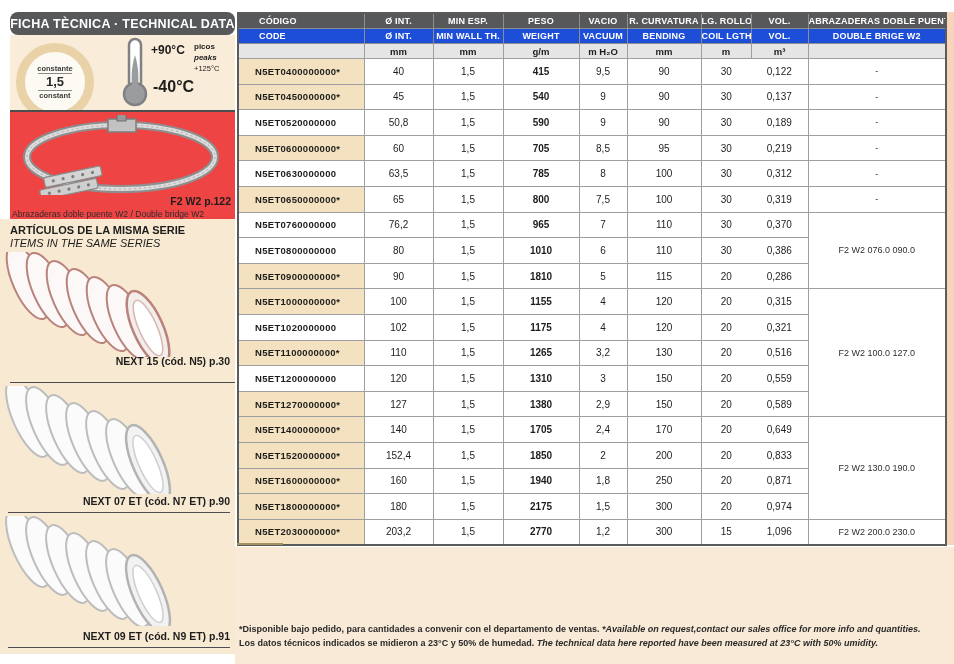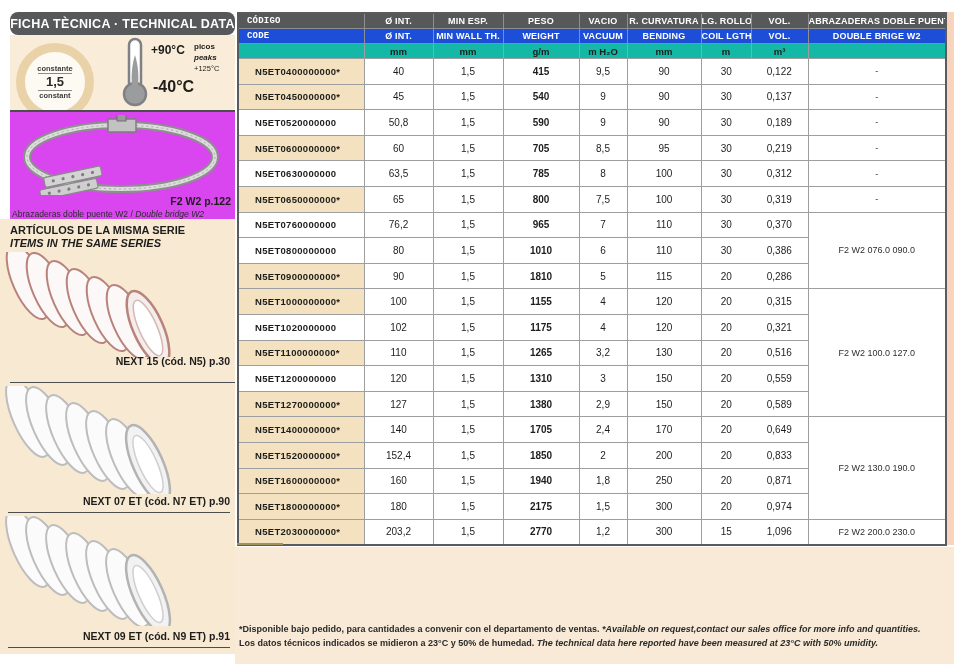--- a/index.html
+++ b/index.html
@@ -24,38 +24,38 @@
   .badge .b-small { font-size:7.5px; font-weight:bold; color:#3c3c3c; }
   .badge .b-val { font-size:13px; font-weight:bold; color:#2b2b2b;
     border-top:1px solid #8a8a8a; border-bottom:1px solid #8a8a8a; padding:0 8px; line-height:1.25; }
   .thermo { position:absolute; left:112px; top:2px; }
   .t-max { position:absolute; left:141px; top:8px; font-size:12px; font-weight:bold; color:#1d1d1b; }
   .t-min { position:absolute; left:143px; top:43px; font-size:16px; font-weight:bold; color:#1d1d1b; }
   .t-peaks { position:absolute; left:184px; top:7px; font-size:8px; font-weight:bold; color:#1d1d1b; line-height:1.35; }
   .t-peaks .it { font-style:italic; }
   .t-peaks .pv { font-weight:normal; font-size:7.5px; }
   .divider { position:absolute; height:2px; background:#4c4d4f; }
-  .clamp-section { position:absolute; left:10px; top:112px; width:225px; height:149px; background:#d946ef; }
+  .clamp-section { position:absolute; left:10px; top:112px; width:225px; height:149px; background:#ef4444; }
   .clamp-ref { position:absolute; right:4px; top:83px; font-size:10.5px; font-weight:bold; color:#1d1d1b; }
   .clamp-cap { position:absolute; left:2px; top:97px; font-size:8.6px; color:#2c2c2c; white-space:nowrap; }
-  .clamp-cap .it { font-style:italic; }
+  .clamp-cap .it { }
   .series-section { position:absolute; left:0; top:219px; width:235px; height:435px; background:#f8e9d3; }
   .series-title { position:absolute; left:10px; top:5px; font-size:11px; font-weight:bold; color:#1d1d1b; }
-  .series-title2 { position:absolute; left:10px; top:18px; font-size:11px; font-weight:bold; font-style:italic; color:#1d1d1b; }
+  .series-title2 { position:absolute; left:10px; top:18px; font-size:11px; font-weight:normal; font-style:italic; color:#1d1d1b; }
   .hose { position:absolute; left:0; }
   .hose-label { position:absolute; right:5px; font-size:10.5px; font-weight:bold; color:#1d1d1b; }
   
   .table-wrap { position:absolute; left:237px; top:12px; width:708px; }
   table { border-collapse:collapse; width:708px; table-layout:fixed; border:2px solid #5a5b5d; }
   th, td { border:1px solid #9d9ea0; overflow:hidden; white-space:nowrap; padding:0; }
   thead tr.h1 th { background:#57585a; }
   thead tr.h2 th { background:#1d4ed8; }
   thead th { color:#fff; font-size:9px; font-weight:bold; height:14px; text-align:center; letter-spacing:.2px; border-color:#8d8e90; }
-  thead th.first { text-align:left; padding-left:8px;font-family:Liberation Mono, monospace; }
-  tr.units td { background:#14b8a6; color:#1d1d1b; font-weight:bold; font-size:9.5px; height:14px; text-align:center; }
+  thead th.first { text-align:left; padding-left:20px; }
+  tr.units td { background:#e5e5e5; color:#1d1d1b; font-weight:bold; font-size:9.5px; height:14px; text-align:center; }
   tbody tr { height:25.6px; }
   tbody td { font-size:10px; color:#1d1d1b; text-align:center; background:#fff; }
   td.code { text-align:left; padding-left:16px; font-weight:bold; font-size:9.5px; letter-spacing:.3px; }
   td.starred { background:#f3e1bf; }
   td.wt { font-weight:bold; }
   td.nbr { border-right:none; }
   td.nbl { border-left:none; }
   td.clampcol { font-size:9px; color:#2e2e2e; }
   .tan-seg { position:absolute; left:0px; top:531px; width:46px; height:2px; background:#a3905e; }
   .edge-strip { position:absolute; left:945px; top:12px; width:9px; height:533px; background:#f7d4bb; }

